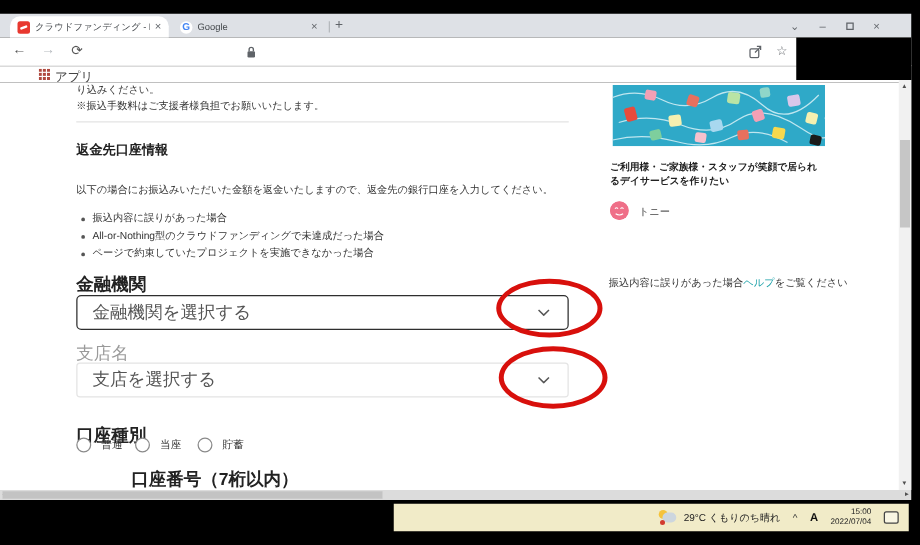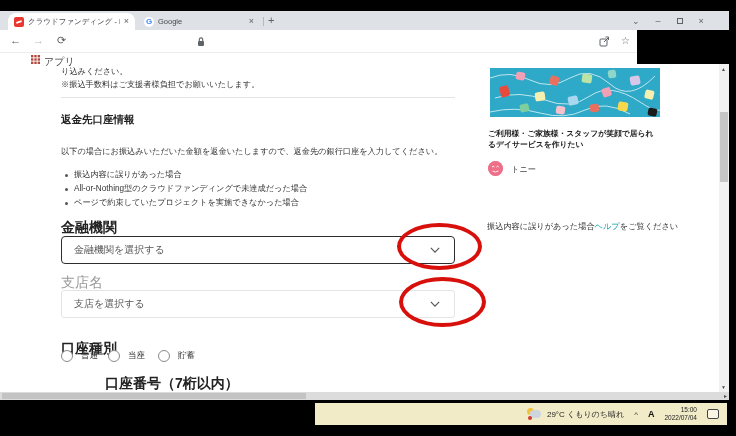--- a/index.html
+++ b/index.html
@@ -44,21 +44,21 @@
   .bullets { position:absolute; left:65px; top:168px; list-style:none; }
   .bullets li { position:relative; font-size:8.2px; color:#333; line-height:14px; padding-left:9px; white-space:nowrap; }
   .bullets li::before { content:""; position:absolute; left:0; top:5.5px; width:3px; height:3px;
                         background:#555; border-radius:50%; }
   .flabel { position:absolute; font-size:14px; font-weight:bold; color:#222; }
   .flabel.dim { color:#9a9a9a; font-weight:normal; }
   .select { position:absolute; left:61px; width:394px; height:28px; border-radius:4px;
             display:flex; align-items:center; padding:0 14px 0 12px; }
   .select1 { top:236px; background:#fff; border:1.5px solid #2e2e2e; }
   .select2 { top:290px; background:#ffffff; border:1px solid #e4e4e4; border-radius:3px; }
-  .select .ph { flex:1; font-size:10px; color:#555; }
+  .select .ph { flex:1; font-size:14px; color:#555; }
   .chev { width:10px; height:6px; }
   .radio-item { position:absolute; top:350px; display:flex; align-items:center; gap:8px; }
   .radio { width:12px; height:12px; border:1px solid #8a8a8a; border-radius:50%; background:#fff; }
   .radio-lb { font-size:8.5px; color:#333; }
 
   
   .card-img { left:490px; top:68px; width:170px; height:49px; }
   .card-title { position:absolute; left:488px; top:128px; width:172px; font-size:7.8px;
                 font-weight:bold; color:#222; line-height:11px; }
   .avatar { position:absolute; left:488px; top:161px; width:15px; height:15px; border-radius:50%;

